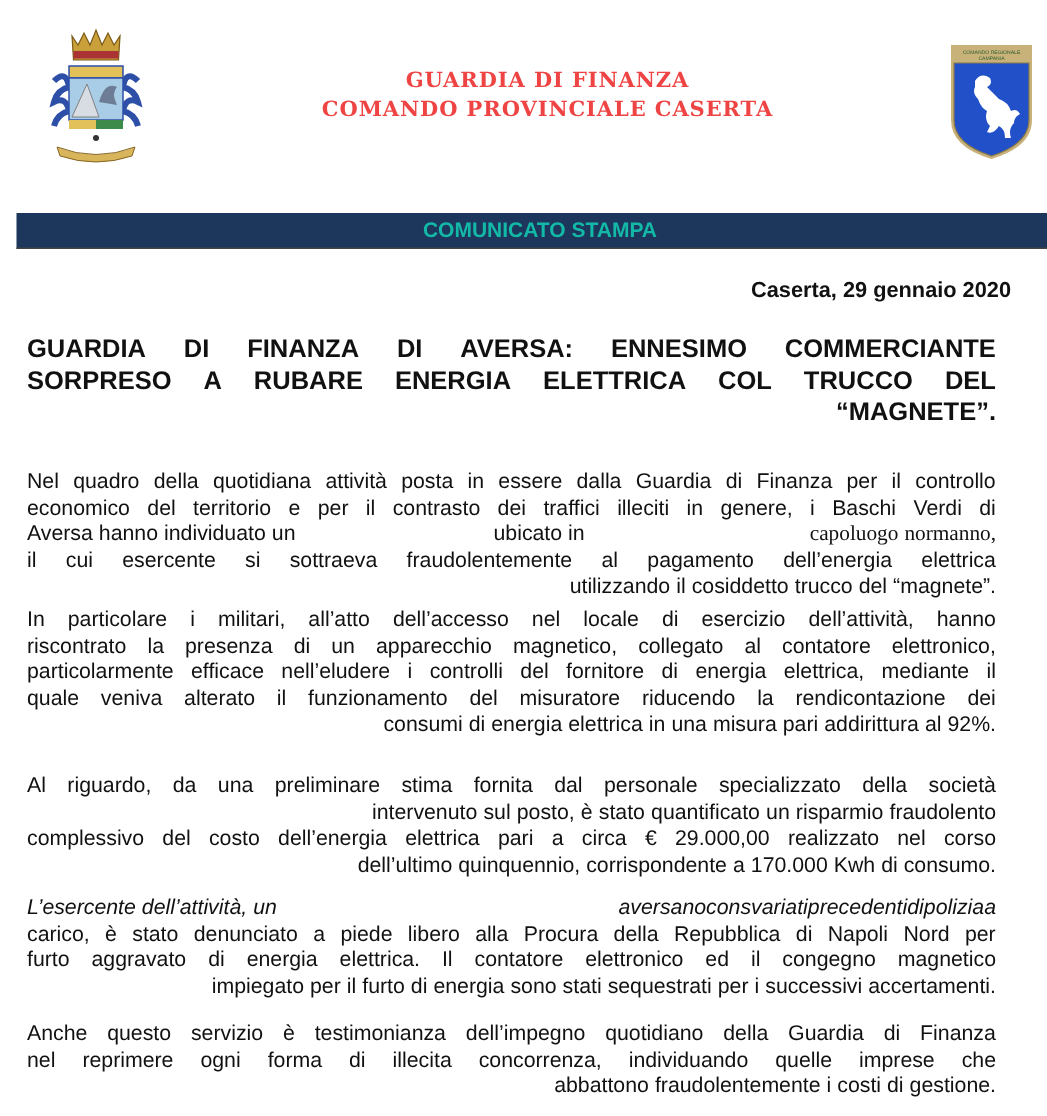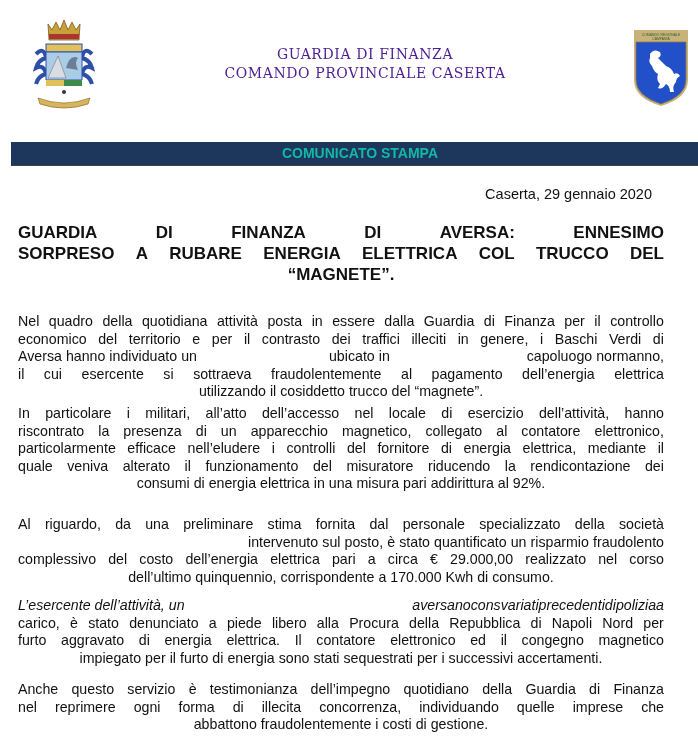--- a/index.html
+++ b/index.html
@@ -3,33 +3,33 @@
 <meta charset="utf-8">
 <style>
   html, body { margin: 0; padding: 0; background: #ffffff; }
   body { width: 698px; height: 744px; position: relative; overflow: hidden;
          font-family: "Liberation Sans", sans-serif; color: #111; }
 
   .logo-left { position: absolute; left: 32px; top: 18px; width: 64px; height: 92px; }
   .logo-right { position: absolute; left: 632px; top: 28px; width: 58px; height: 80px; }
 
   .org { position: absolute; left: 210px; top: 45px; width: 310px; text-align: center;
-         font-family: "DejaVu Serif", "Liberation Serif", serif; font-weight: normal;
-         color: #4c1d95; font-size: 14px; line-height: 19px; letter-spacing: 0.6px; }
+         font-family: "DejaVu Serif", "Liberation Serif", serif; font-weight: bold;
+         color: #ef4444; font-size: 14px; line-height: 19px; letter-spacing: 0.6px; }
 
   .banner { position: absolute; left: 11px; top: 142px; width: 698px; height: 23px;
             background: #1c365c; border-bottom: 1px solid #444; color: #14b8a6;
             font-weight: bold; font-size: 14px; line-height: 23px; text-align: center; }
 
-  .dateline { position: absolute; right: 46px; top: 186px; font-weight: normal; font-size: 14.5px; }
+  .dateline { position: absolute; right: 24px; top: 186px; font-weight: bold; font-size: 14.5px; }
 
   .title { position: absolute; left: 18px; top: 222px; width: 646px; font-weight: bold;
            font-size: 17px; line-height: 21px; }
   .jline { display: flex; justify-content: space-between; white-space: nowrap; }
-  .jline.left { justify-content: center; gap: 6px; }
+  .jline.left { justify-content: flex-end; gap: 6px; }
 
   .para { position: absolute; left: 18px; width: 646px; font-size: 14.2px; line-height: 17.6px; }
   .para .jline span.gap { display: inline-block; }
   .p1 { top: 313px; }
   .p2 { top: 405px; }
   .p3 { top: 516px; }
   .p4 { top: 597px; }
   .p5 { top: 681px; }
 </style>
 </head>
@@ -77,20 +77,21 @@
 <div class="dateline">Caserta, 29 gennaio 2020</div>
 
 <div class="title" id="title">
     <div class="jline">
       <span>GUARDIA</span>
       <span>DI</span>
       <span>FINANZA</span>
       <span>DI</span>
       <span>AVERSA:</span>
       <span>ENNESIMO</span>
+      <span>COMMERCIANTE</span>
     </div>
     <div class="jline">
       <span>SORPRESO</span>
       <span>A</span>
       <span>RUBARE</span>
       <span>ENERGIA</span>
       <span>ELETTRICA</span>
       <span>COL</span>
       <span>TRUCCO</span>
       <span>DEL</span>
@@ -142,21 +143,21 @@
         <span>hanno</span>
         <span>individuato</span>
         <span>un</span>
       </span>
       <span class="gap" style="width: 132px;"></span>
       <span style="flex: 0 0 auto; display: flex; justify-content: space-between; white-space: nowrap; gap: 4px;">
         <span>ubicato</span>
         <span>in</span>
       </span>
       <span class="gap" style="width: 128px;"></span>
-      <span style="flex: 0 0 auto; display: flex; justify-content: flex-start; white-space: nowrap; gap: 4px; margin-left: auto;">
+      <span style="flex: 0 0 auto; display: flex; justify-content: flex-start; white-space: nowrap; gap: 4px; margin-left: auto; font-family: Liberation Serif, serif;">
         <span>capoluogo</span>
         <span>normanno,</span>
       </span>
     </div>
     <div class="jline">
       <span>il</span>
       <span>cui</span>
       <span>esercente</span>
       <span>si</span>
       <span>sottraeva</span>

